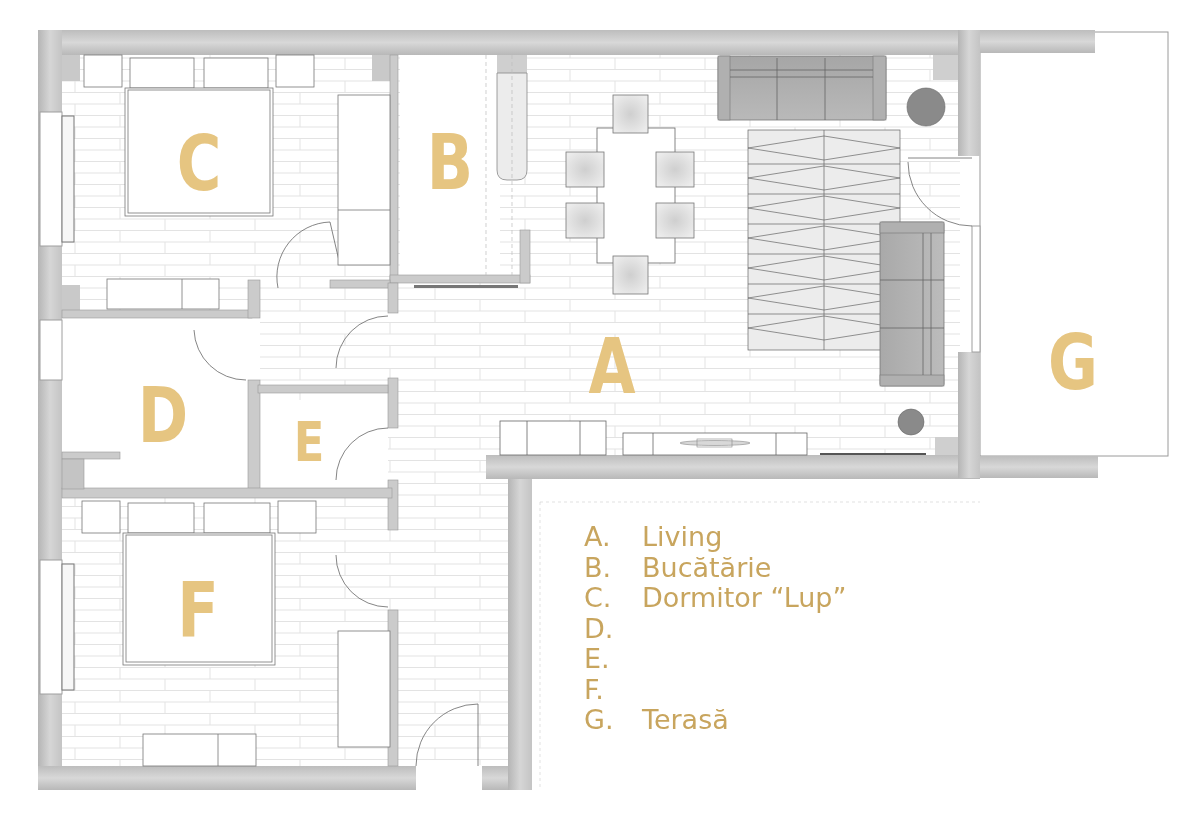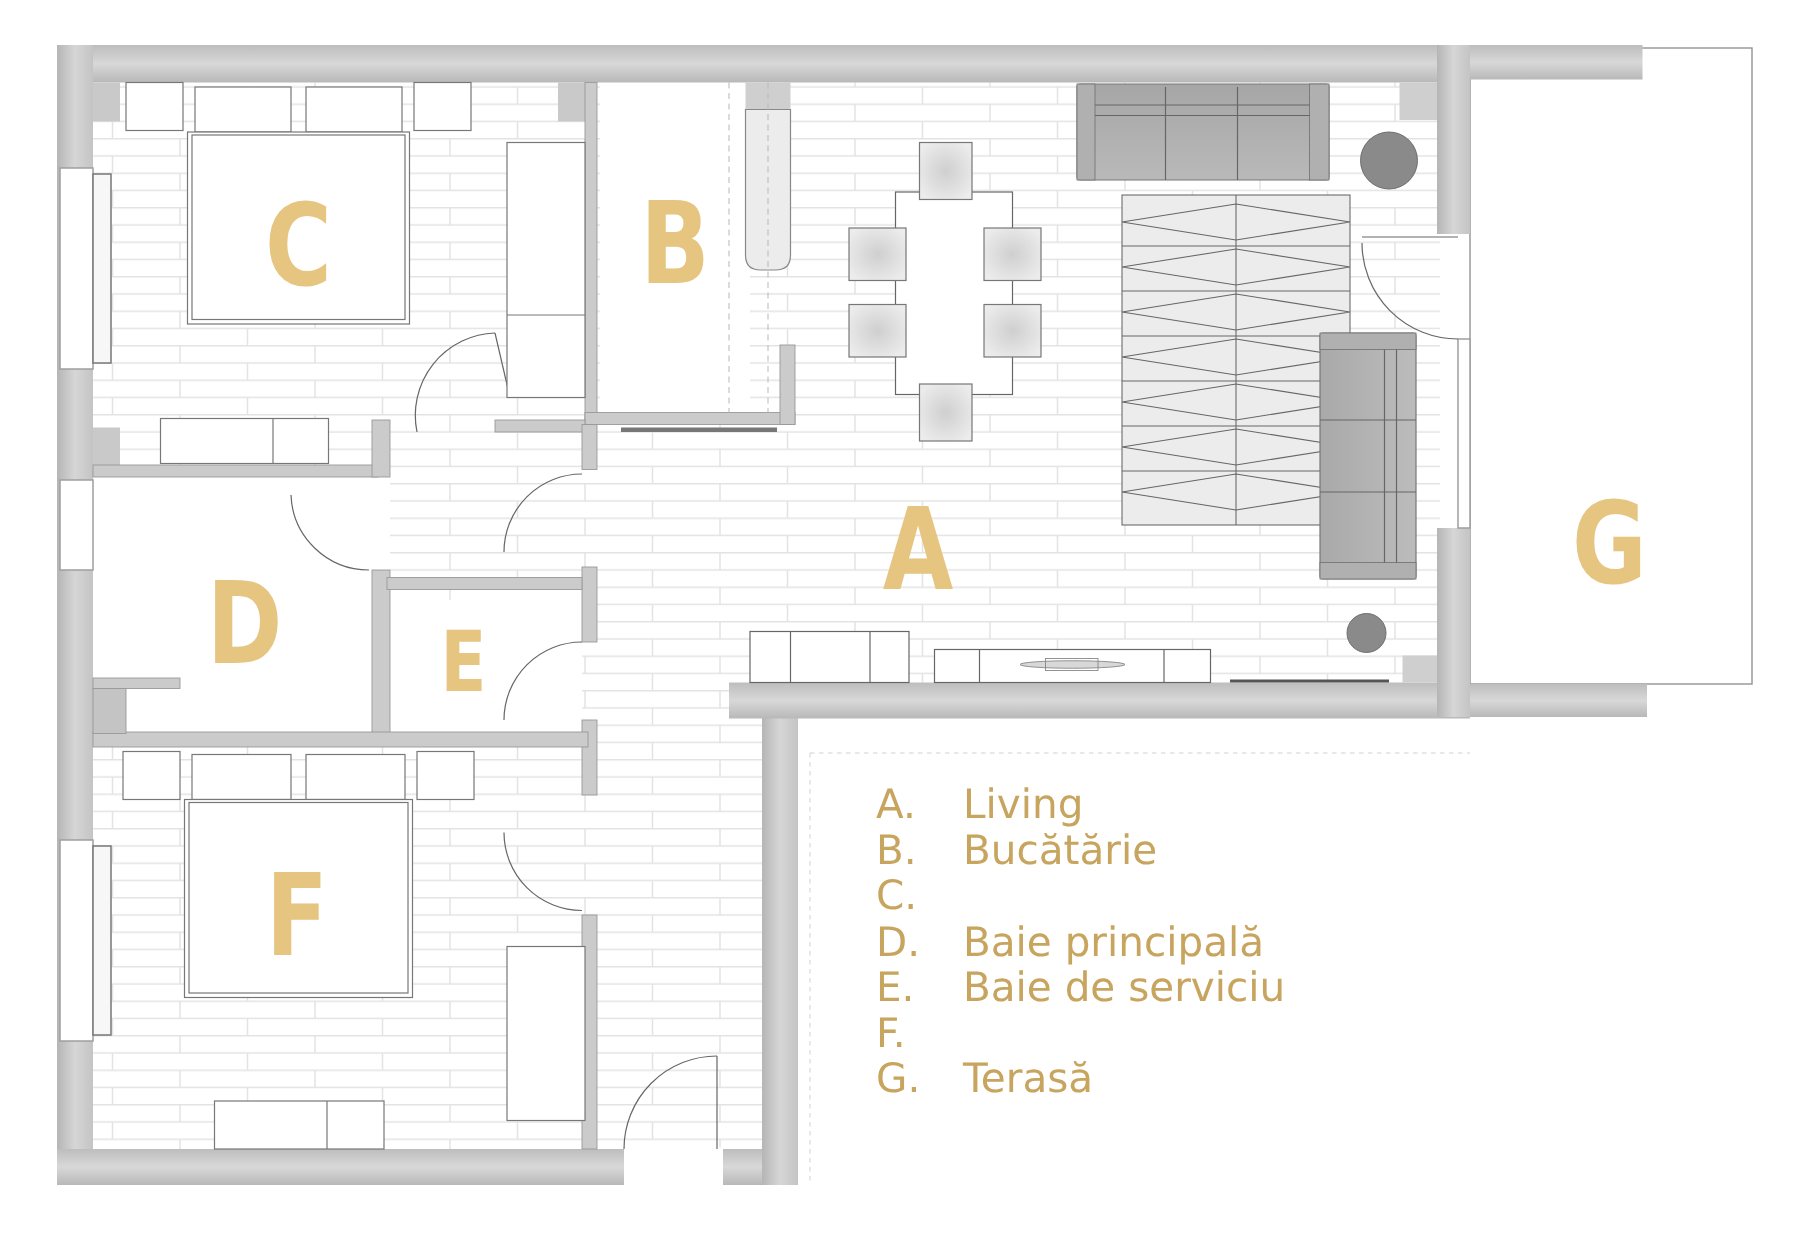--- a/index.html
+++ b/index.html
@@ -252,28 +252,27 @@
   <div class="legend-row">
     <span class="legend-key">A.</span>
     <span class="legend-label">Living</span>
   </div>
   <div class="legend-row">
     <span class="legend-key">B.</span>
     <span class="legend-label">Bucătărie</span>
   </div>
   <div class="legend-row">
     <span class="legend-key">C.</span>
+    <span class="legend-label">Dormitor “Lup”</span>
   </div>
   <div class="legend-row">
     <span class="legend-key">D.</span>
-    <span class="legend-label">Baie principală</span>
   </div>
   <div class="legend-row">
     <span class="legend-key">E.</span>
-    <span class="legend-label">Baie de serviciu</span>
   </div>
   <div class="legend-row">
     <span class="legend-key">F.</span>
   </div>
   <div class="legend-row">
     <span class="legend-key">G.</span>
     <span class="legend-label">Terasă</span>
   </div>
 </div>
 

